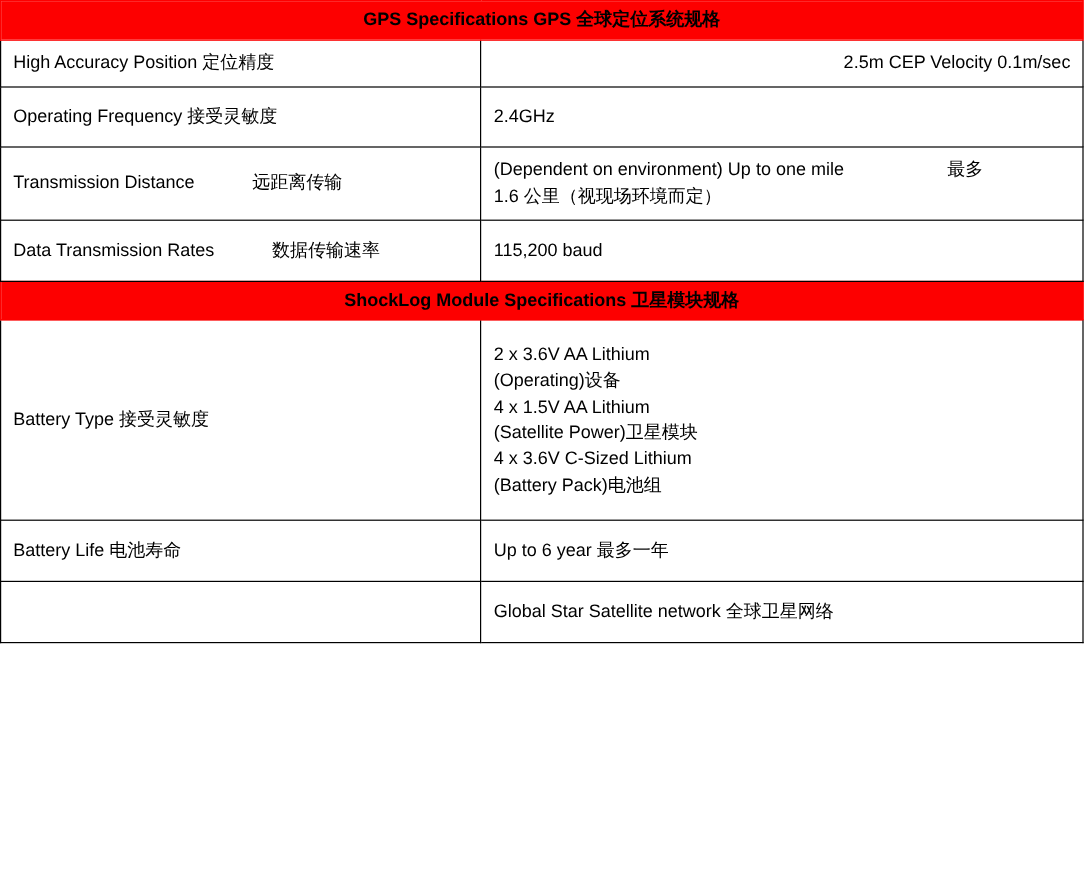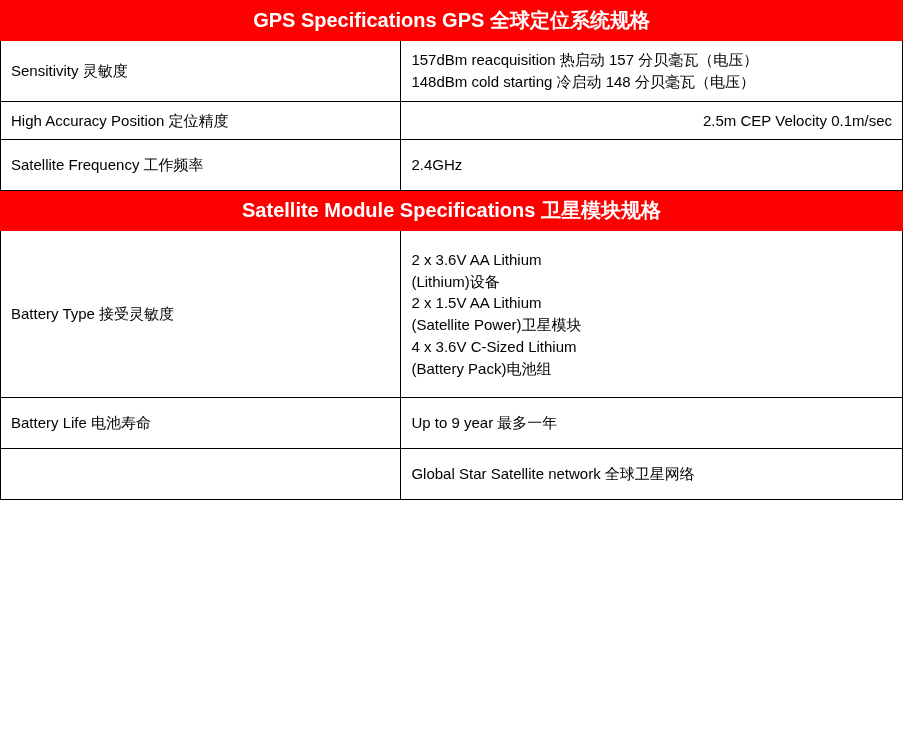--- a/index.html
+++ b/index.html
@@ -29,25 +29,25 @@
     word-wrap: break-word;
   }
   td.label-cell {
     width: 400px;
   }
   td.value-cell {
     width: 501px;
   }
   tr.section-row td {
     background: #fd0000;
-    color: #ffffff;
+    color: #000000;
     font-weight: bold;
     text-align: center;
     padding: 5px 16px;
-    font-size: 20px;
+    font-size: 15px;
     border: 1px solid #fd0000;
   }
   .section-en {
     font-weight: bold;
   }
   .section-cn {
     font-weight: bold;
   }
   .line {
     display: block;
@@ -82,66 +82,74 @@
   </colgroup>
   <tbody>
 
     <tr class="section-row">
       <td colspan="2">
         <span class="section-en">GPS Specifications GPS</span>
         <span class="section-cn">全球定位系统规格</span>
       </td>
     </tr>
 
-    <tr>
-      <td class="label-cell">Sensitivity 灵敏度</td>
-      <td class="value-cell">
-        <span class="line">157dBm reacquisition 热启动 157 分贝毫瓦（电压）</span>
-        <span class="line">148dBm cold starting 冷启动 148 分贝毫瓦（电压）</span>
-      </td>
-    </tr>
 
     <tr>
       <td class="label-cell">High Accuracy Position 定位精度</td>
       <td class="value-cell center-val">2.5m CEP Velocity 0.1m/sec</td>
     </tr>
 
 
     <tr class="pad-row">
-      <td class="label-cell">Satellite Frequency 工作频率</td>
+      <td class="label-cell">Operating Frequency 接受灵敏度</td>
       <td class="value-cell">2.4GHz</td>
     </tr>
 
 
+    <tr>
+      <td class="label-cell">
+        <span>Transmission Distance</span><span class="gap-inline"></span><span>远距离传输</span>
+      </td>
+      <td class="value-cell">
+        <span class="line"><span>(Dependent on environment) Up to one mile</span><span class="gap-inline-wide"></span><span>最多</span></span>
+        <span class="line">1.6 公里（视现场环境而定）</span>
+      </td>
+    </tr>
 
 
+    <tr class="pad-row">
+      <td class="label-cell">
+        <span>Data Transmission Rates</span><span class="gap-inline"></span><span>数据传输速率</span>
+      </td>
+      <td class="value-cell">115,200 baud</td>
+    </tr>
 
     <tr class="section-row">
       <td colspan="2">
-        <span class="section-en">Satellite Module Specifications</span>
+        <span class="section-en">ShockLog Module Specifications</span>
         <span class="section-cn">卫星模块规格</span>
       </td>
     </tr>
 
 
     <tr class="battery-row">
       <td class="label-cell">Battery Type 接受灵敏度</td>
       <td class="value-cell">
         <span class="line">2 x 3.6V AA Lithium</span>
-        <span class="line">(Lithium)设备</span>
-        <span class="line">2 x 1.5V AA Lithium</span>
+        <span class="line">(Operating)设备</span>
+        <span class="line">4 x 1.5V AA Lithium</span>
         <span class="line">(Satellite Power)卫星模块</span>
         <span class="line">4 x 3.6V C-Sized Lithium</span>
         <span class="line">(Battery Pack)电池组</span>
       </td>
     </tr>
 
     <tr class="pad-row">
       <td class="label-cell">Battery Life 电池寿命</td>
-      <td class="value-cell">Up to 9 year  最多一年</td>
+      <td class="value-cell">Up to 6 year  最多一年</td>
     </tr>
 
     <tr class="pad-row">
       <td class="label-cell">
         <span class="gap-inline"></span>
       </td>
       <td class="value-cell">Global Star Satellite network  全球卫星网络</td>
     </tr>
 
   </tbody>

